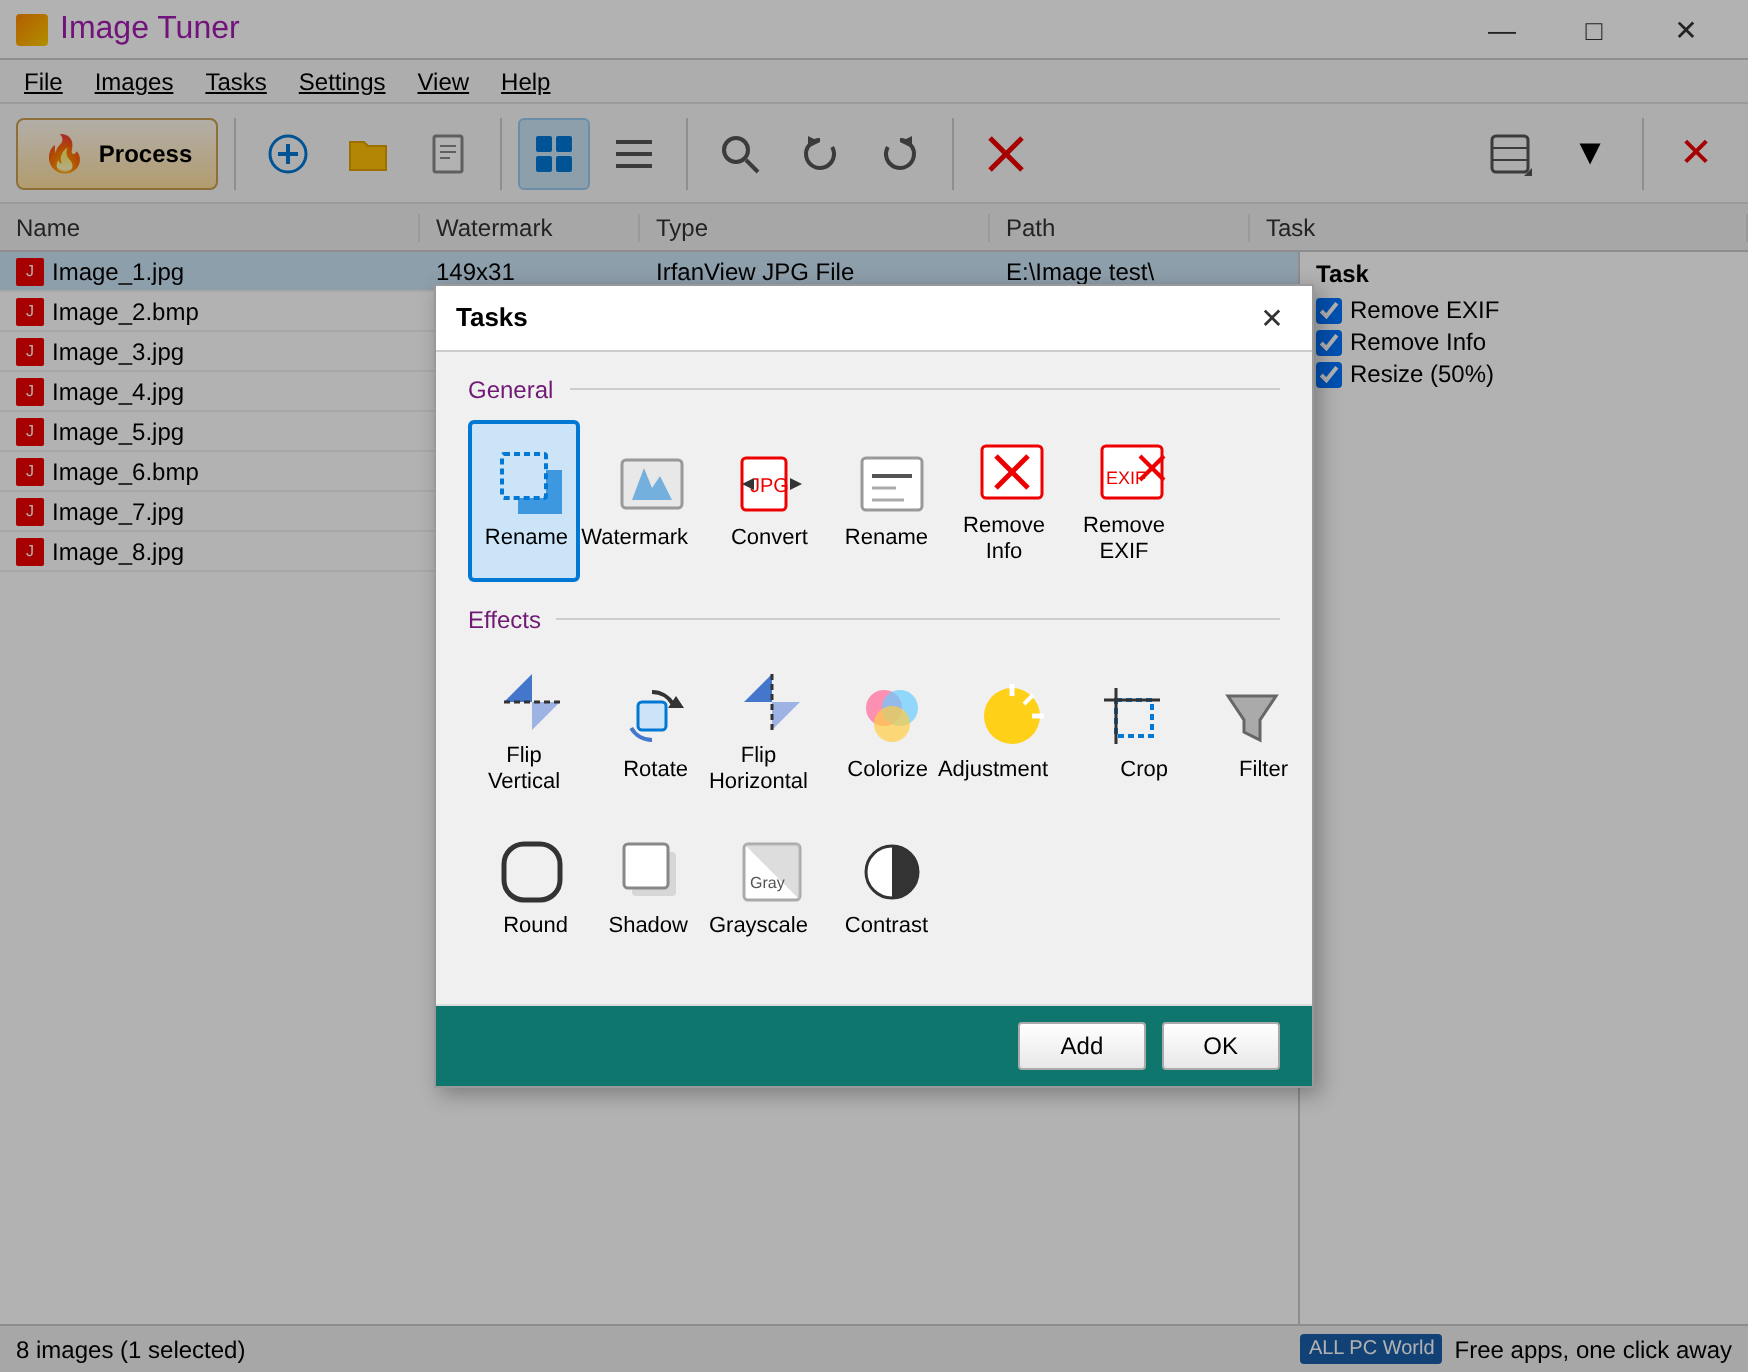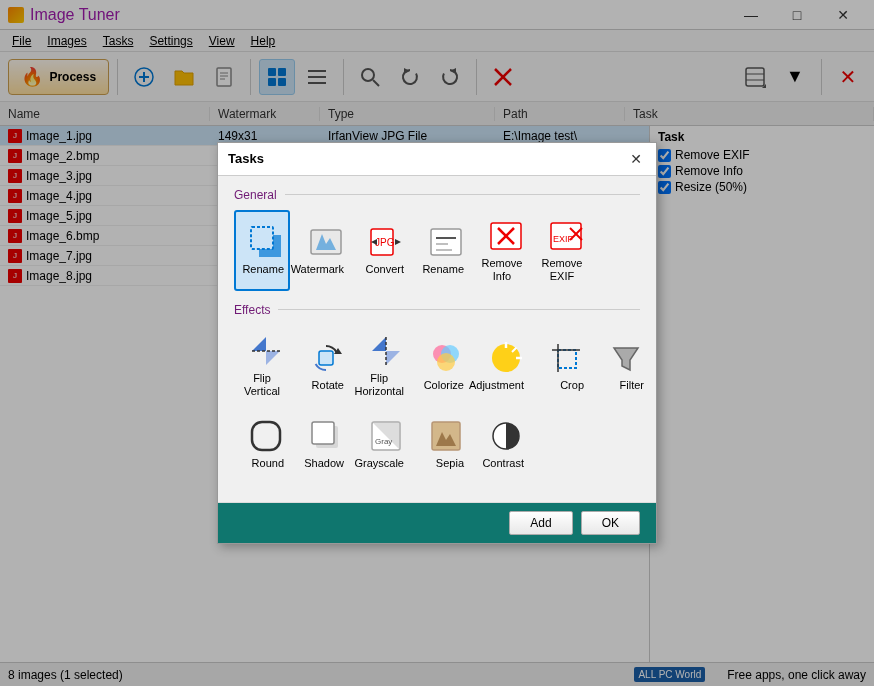--- a/index.html
+++ b/index.html
@@ -49,21 +49,21 @@
     .file-icon { width: 14px; height: 14px; background: #e00; border-radius: 1px; flex-shrink: 0; font-size: 8px; color: #fff; display: flex; align-items: center; justify-content: center; }
 
     
     .task-panel { flex: 1; background: #fff; padding: 4px 8px; }
     .task-header { font-size: 12px; font-weight: bold; margin-bottom: 4px; }
     .task-item { display: flex; align-items: center; gap: 4px; font-size: 12px; margin-bottom: 2px; }
     .task-item input[type=checkbox] { width: 13px; height: 13px; }
 
     
     .status-bar { position: absolute; bottom: 0; left: 0; right: 0; height: 24px; background: #f0f0f0; border-top: 1px solid #ccc; display: flex; align-items: center; padding: 0 8px; font-size: 12px; }
-    .status-bar .allpc { display: flex; align-items: center; gap: 22px; margin-left: auto; }
+    .status-bar .allpc { display: flex; align-items: center; gap: 6px; margin-left: auto; }
     .allpc-logo { background: #1a5fa8; color: #fff; font-size: 10px; padding: 2px 4px; border-radius: 2px; }
 
     
     .modal-overlay { position: absolute; top: 0; left: 0; right: 0; bottom: 0; background: rgba(0,0,0,0.3); z-index: 100; display: flex; align-items: center; justify-content: center; }
     .modal { background: #f0f0f0; border: 1px solid #999; border-radius: 0; width: 440px; box-shadow: 3px 3px 10px rgba(0,0,0,0.3); }
     .modal-header { background: #fff; display: flex; align-items: center; justify-content: space-between; padding: 6px 10px; border-bottom: 1px solid #ccc; }
     .modal-title { font-size: 13px; font-weight: bold; }
     .modal-close { width: 20px; height: 20px; background: transparent; border: none; cursor: pointer; font-size: 14px; color: #333; display: flex; align-items: center; justify-content: center; }
     .modal-body { padding: 12px 16px; }
     .section-label { font-size: 12px; color: #701a75; margin-bottom: 8px; position: relative; display: flex; align-items: center; gap: 8px; }
@@ -455,29 +455,20 @@
                 <rect x="4" y="4" width="28" height="28" rx="2" fill="#fff" stroke="#aaa" stroke-width="1.5"></rect>
                 <path d="M4 4 h28 v28" fill="#bbb" opacity="0.5"></path>
                 <text x="7" y="26" font-size="8" fill="#555" font-family="sans-serif">Gray</text>
               </svg>
             </div>
     <span class="icon-label">Grayscale</span>
   </div>
           <div class="icon-item">
     <div class="icon-img">
               <svg viewBox="0 0 36 36">
-                <rect x="4" y="4" width="28" height="28" rx="2" fill="#c8a060" opacity="0.7" stroke="#a07040" stroke-width="1.5"></rect>
-                <path d="M8 28 L14 14 L18 22 L22 16 L28 28Z" fill="#7a4f20" opacity="0.6"></path>
-              </svg>
-            </div>
-    <span class="icon-label">Sepia</span>
-  </div>
-          <div class="icon-item">
-    <div class="icon-img">
-              <svg viewBox="0 0 36 36">
                 <circle cx="18" cy="18" r="13" fill="#fff" stroke="#333" stroke-width="1.5"></circle>
                 <path d="M18 5 a13 13 0 0 1 0 26Z" fill="#333"></path>
               </svg>
             </div>
     <span class="icon-label">Contrast</span>
   </div>
         </div>
     </div>
     <div class="modal-footer">
       <button class="modal-btn">Add</button>

